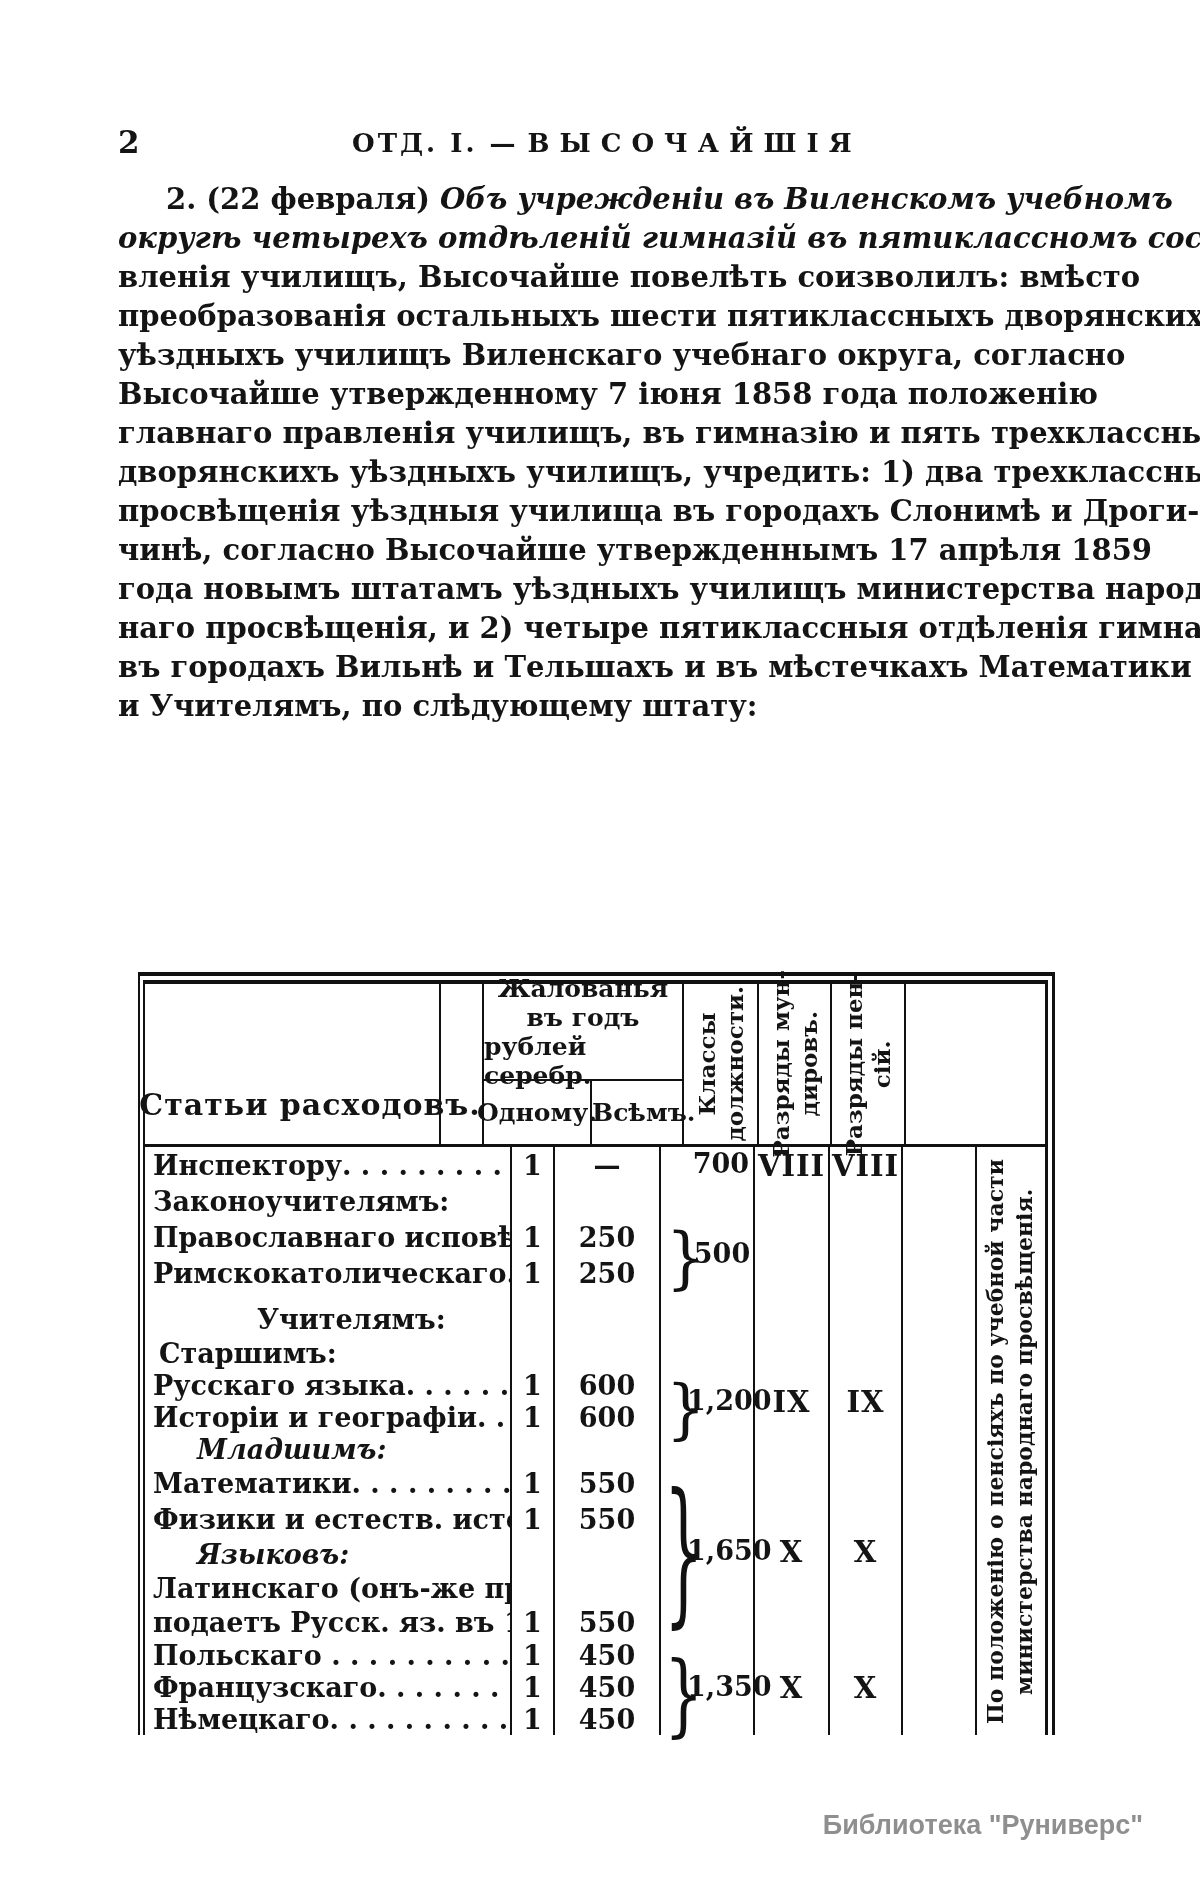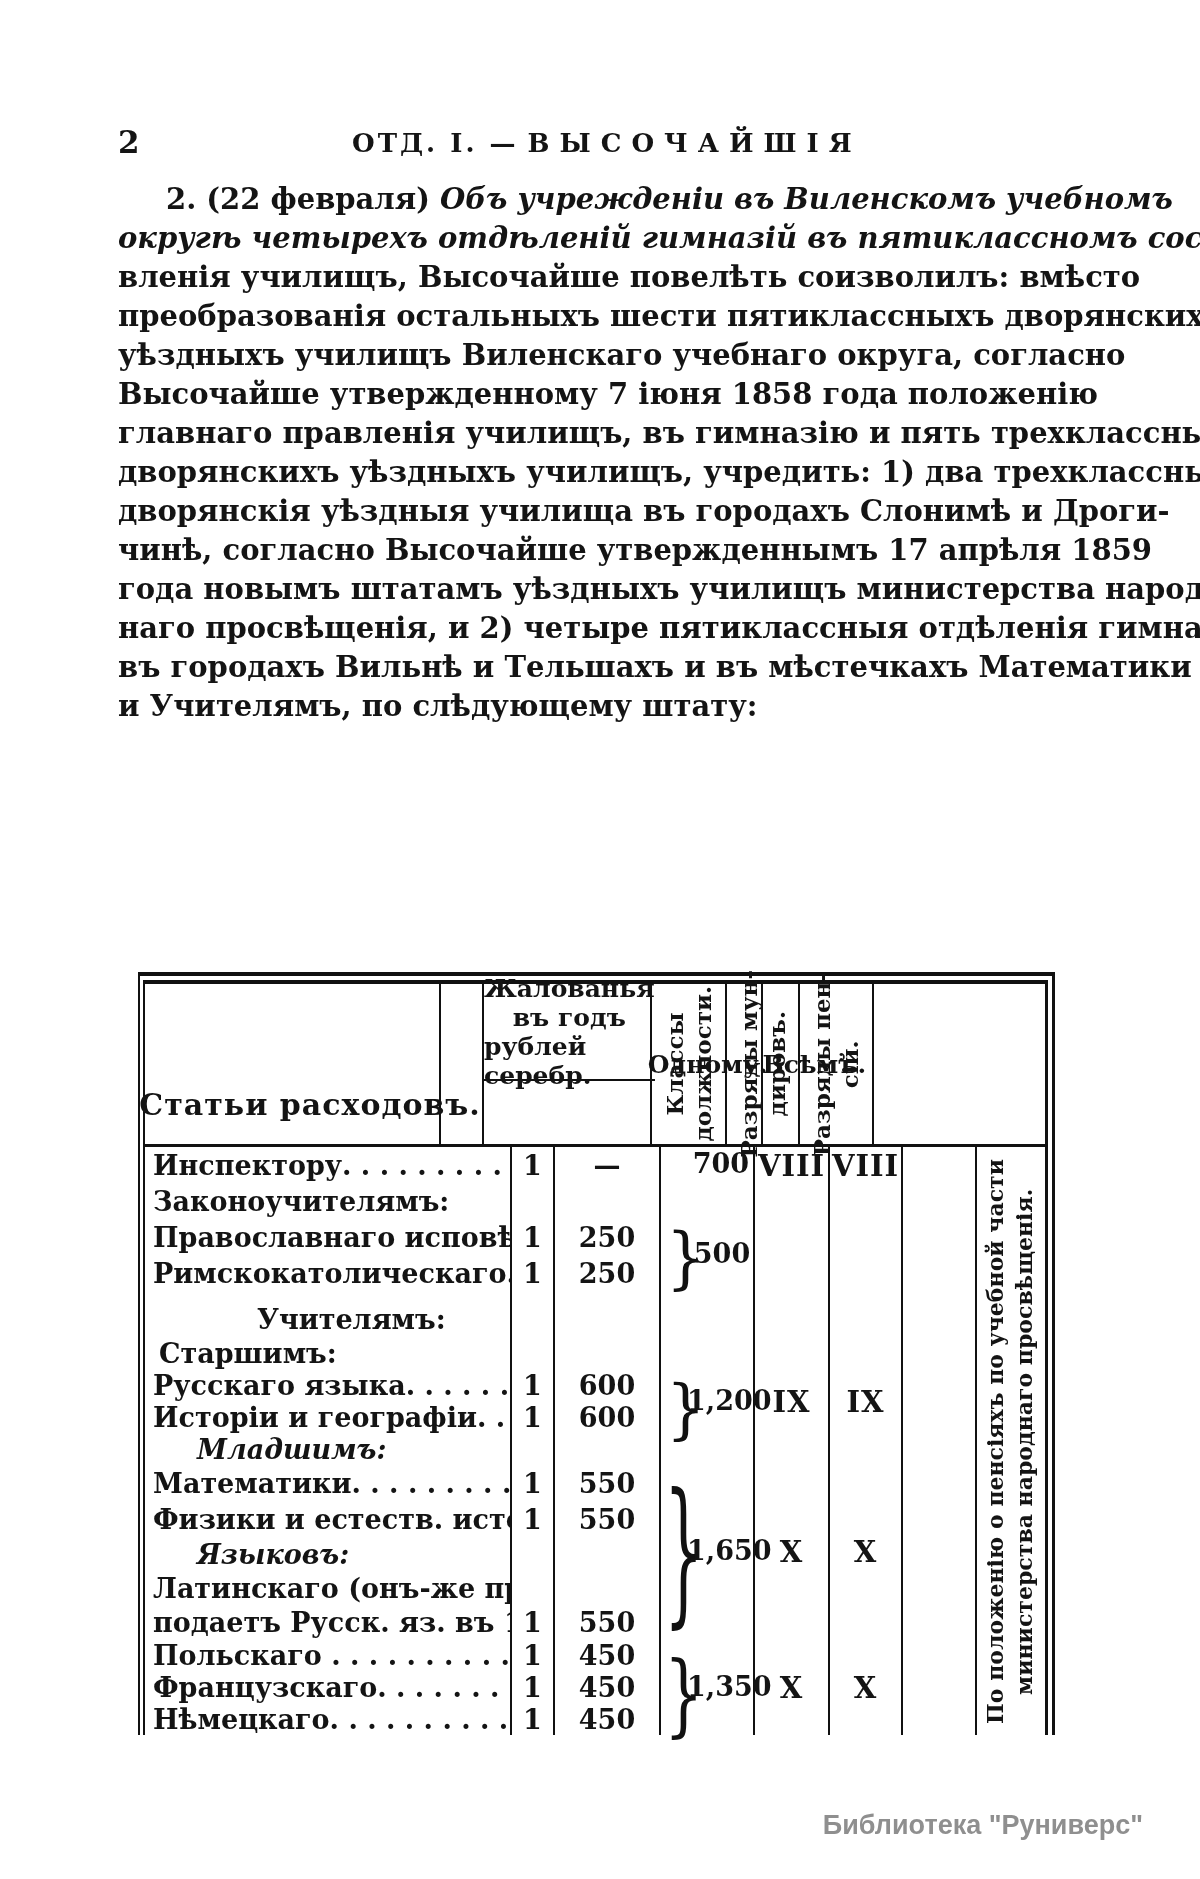--- a/index.html
+++ b/index.html
@@ -22,21 +22,21 @@
   .caps-lead { letter-spacing:2px; }
   
   #staff-table {
     position:absolute; left:138px; top:972px; width:900px;
     border-top:12px double #111; border-left:7px double #111; border-right:10px double #111;
   }
   .thead { position:relative; display:flex; height:160px; border-bottom:3px solid #111; }
   .hc { box-sizing:border-box; }
   .h-label { width:296px; border-right:2px solid #111; display:flex; align-items:flex-end; justify-content:center; padding-bottom:22px; font-size:30px; letter-spacing:1px; white-space:nowrap;padding-left:36px; }
   .h-count { width:43px; border-right:2px solid #111; }
-  .h-salary { width:168px; border-right:2px solid #111; display:flex; flex-direction:row; }
+  .h-salary { width:200px; border-right:2px solid #111; display:flex; flex-direction:column; }
   .h-salary-group { height:95px; display:flex; flex-direction:column; align-items:center; justify-content:center; font-size:25px; line-height:29px; border-bottom:2px solid #111; }
   .h-salary-sub { flex:1; display:flex; }
   .h-one { width:106px; border-right:2px solid #111; display:flex; align-items:center; justify-content:center; font-size:25px; }
   .h-all { flex:1; display:flex; align-items:center; justify-content:center; font-size:25px; }
   .h-class   { width:75px; border-right:2px solid #111; }
   .h-uniform { width:73px; border-right:2px solid #111; }
   .h-pension { width:74px; border-right:2px solid #111; }
   .h-note { flex:1; }
   .vtext { display:flex; align-items:center; justify-content:center; }
   .vtext .vinner { writing-mode:vertical-rl; transform:rotate(180deg); font-size:23px; line-height:28px; text-align:center; white-space:nowrap; }
@@ -73,21 +73,21 @@
 
   <div id="article">
     <div class="pline indent"><span>2. (22 февраля)</span> <span class="it">Объ учрежденіи въ Виленскомъ учебномъ</span></div>
     <div class="pline it">округѣ четырехъ отдѣленій гимназій въ пятиклассномъ составѣ.</div>
     <div class="pline">вленія училищъ, Высочайше повелѣть соизволилъ: вмѣсто</div>
     <div class="pline">преобразованія остальныхъ шести пятиклассныхъ дворянскихъ</div>
     <div class="pline">уѣздныхъ училищъ Виленскаго учебнаго округа, согласно</div>
     <div class="pline">Высочайше утвержденному 7 іюня 1858 года положенію</div>
     <div class="pline">главнаго правленія училищъ, въ гимназію и пять трехклассныхъ</div>
     <div class="pline">дворянскихъ уѣздныхъ училищъ, учредить: 1) два трехклассныя</div>
-    <div class="pline">дворянскія уѣздныя училища въ городахъ Слонимѣ и Дроги-</div>
+    <div class="pline">просвѣщенія уѣздныя училища въ городахъ Слонимѣ и Дроги-</div>
     <div class="pline">чинѣ, согласно Высочайше утвержденнымъ 17 апрѣля 1859</div>
     <div class="pline">года новымъ штатамъ уѣздныхъ училищъ министерства народ-</div>
     <div class="pline">наго просвѣщенія, и 2) четыре пятиклассныя отдѣленія гимназіи</div>
     <div class="pline">въ городахъ Вильнѣ и Тельшахъ и въ мѣстечкахъ Математики</div>
     <div class="pline last">и Учителямъ, по слѣдующему штату:</div>
   </div>
 
   <div id="staff-table">
 
     <div class="thead">

